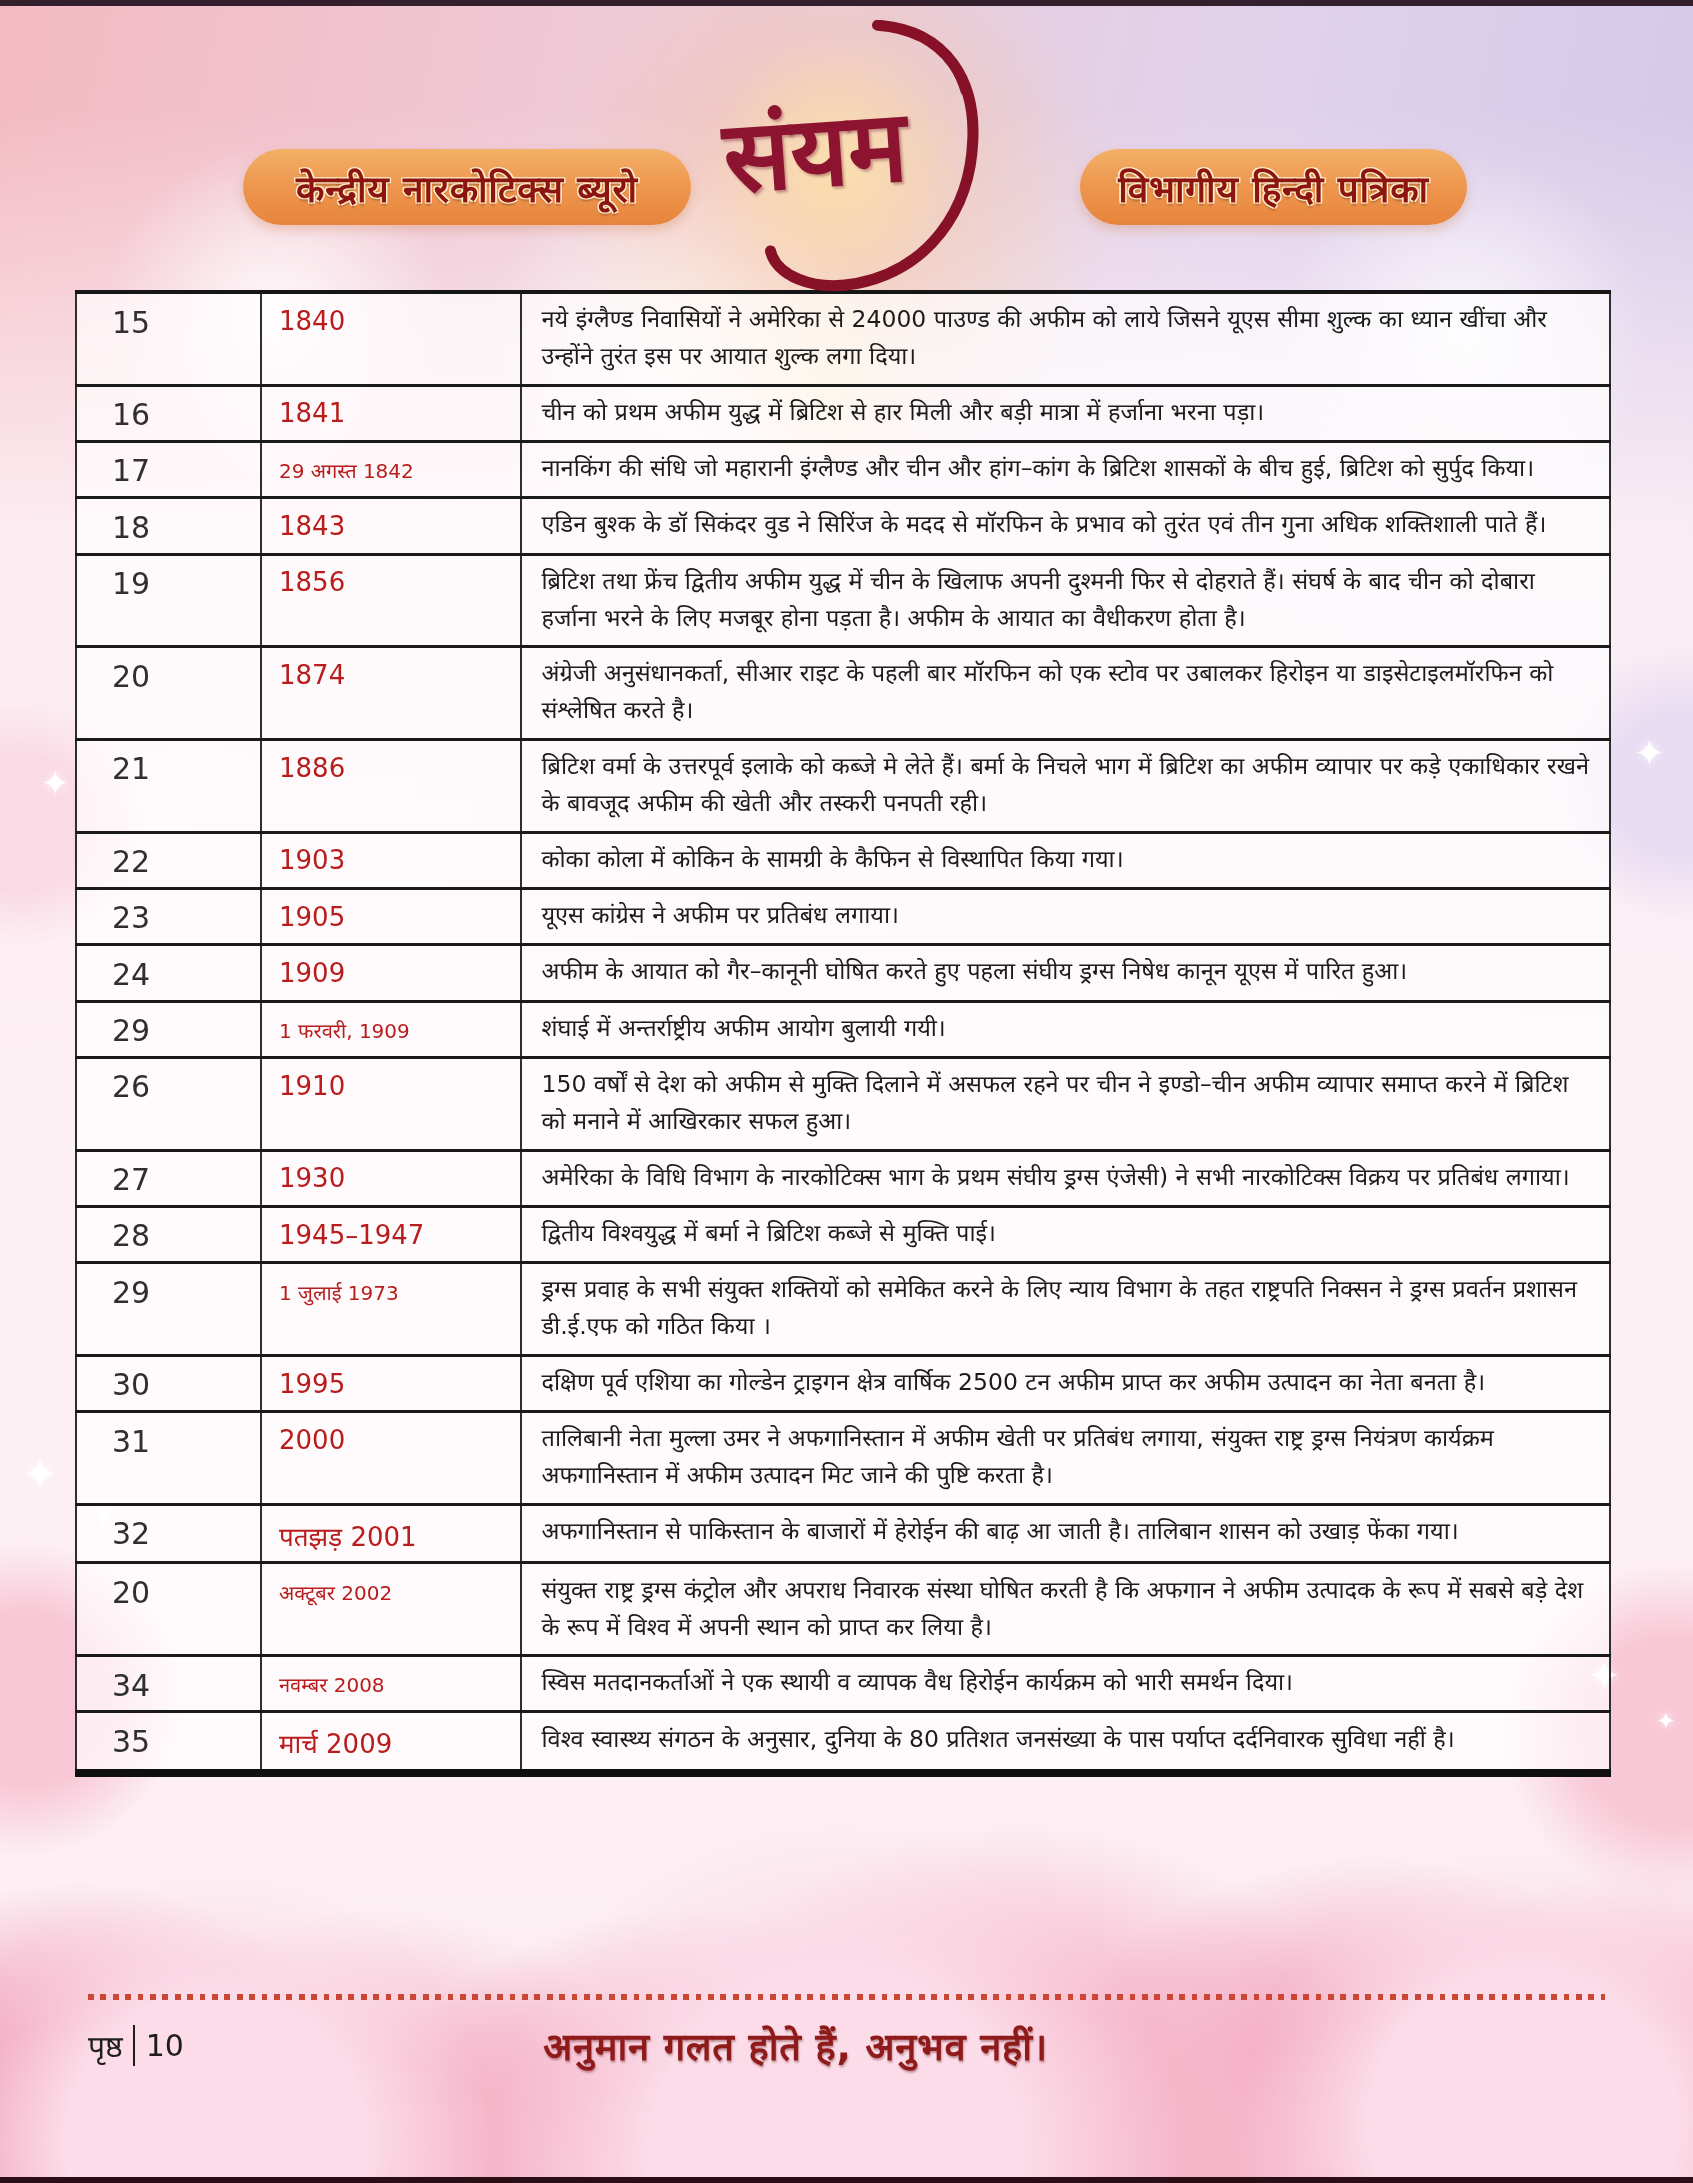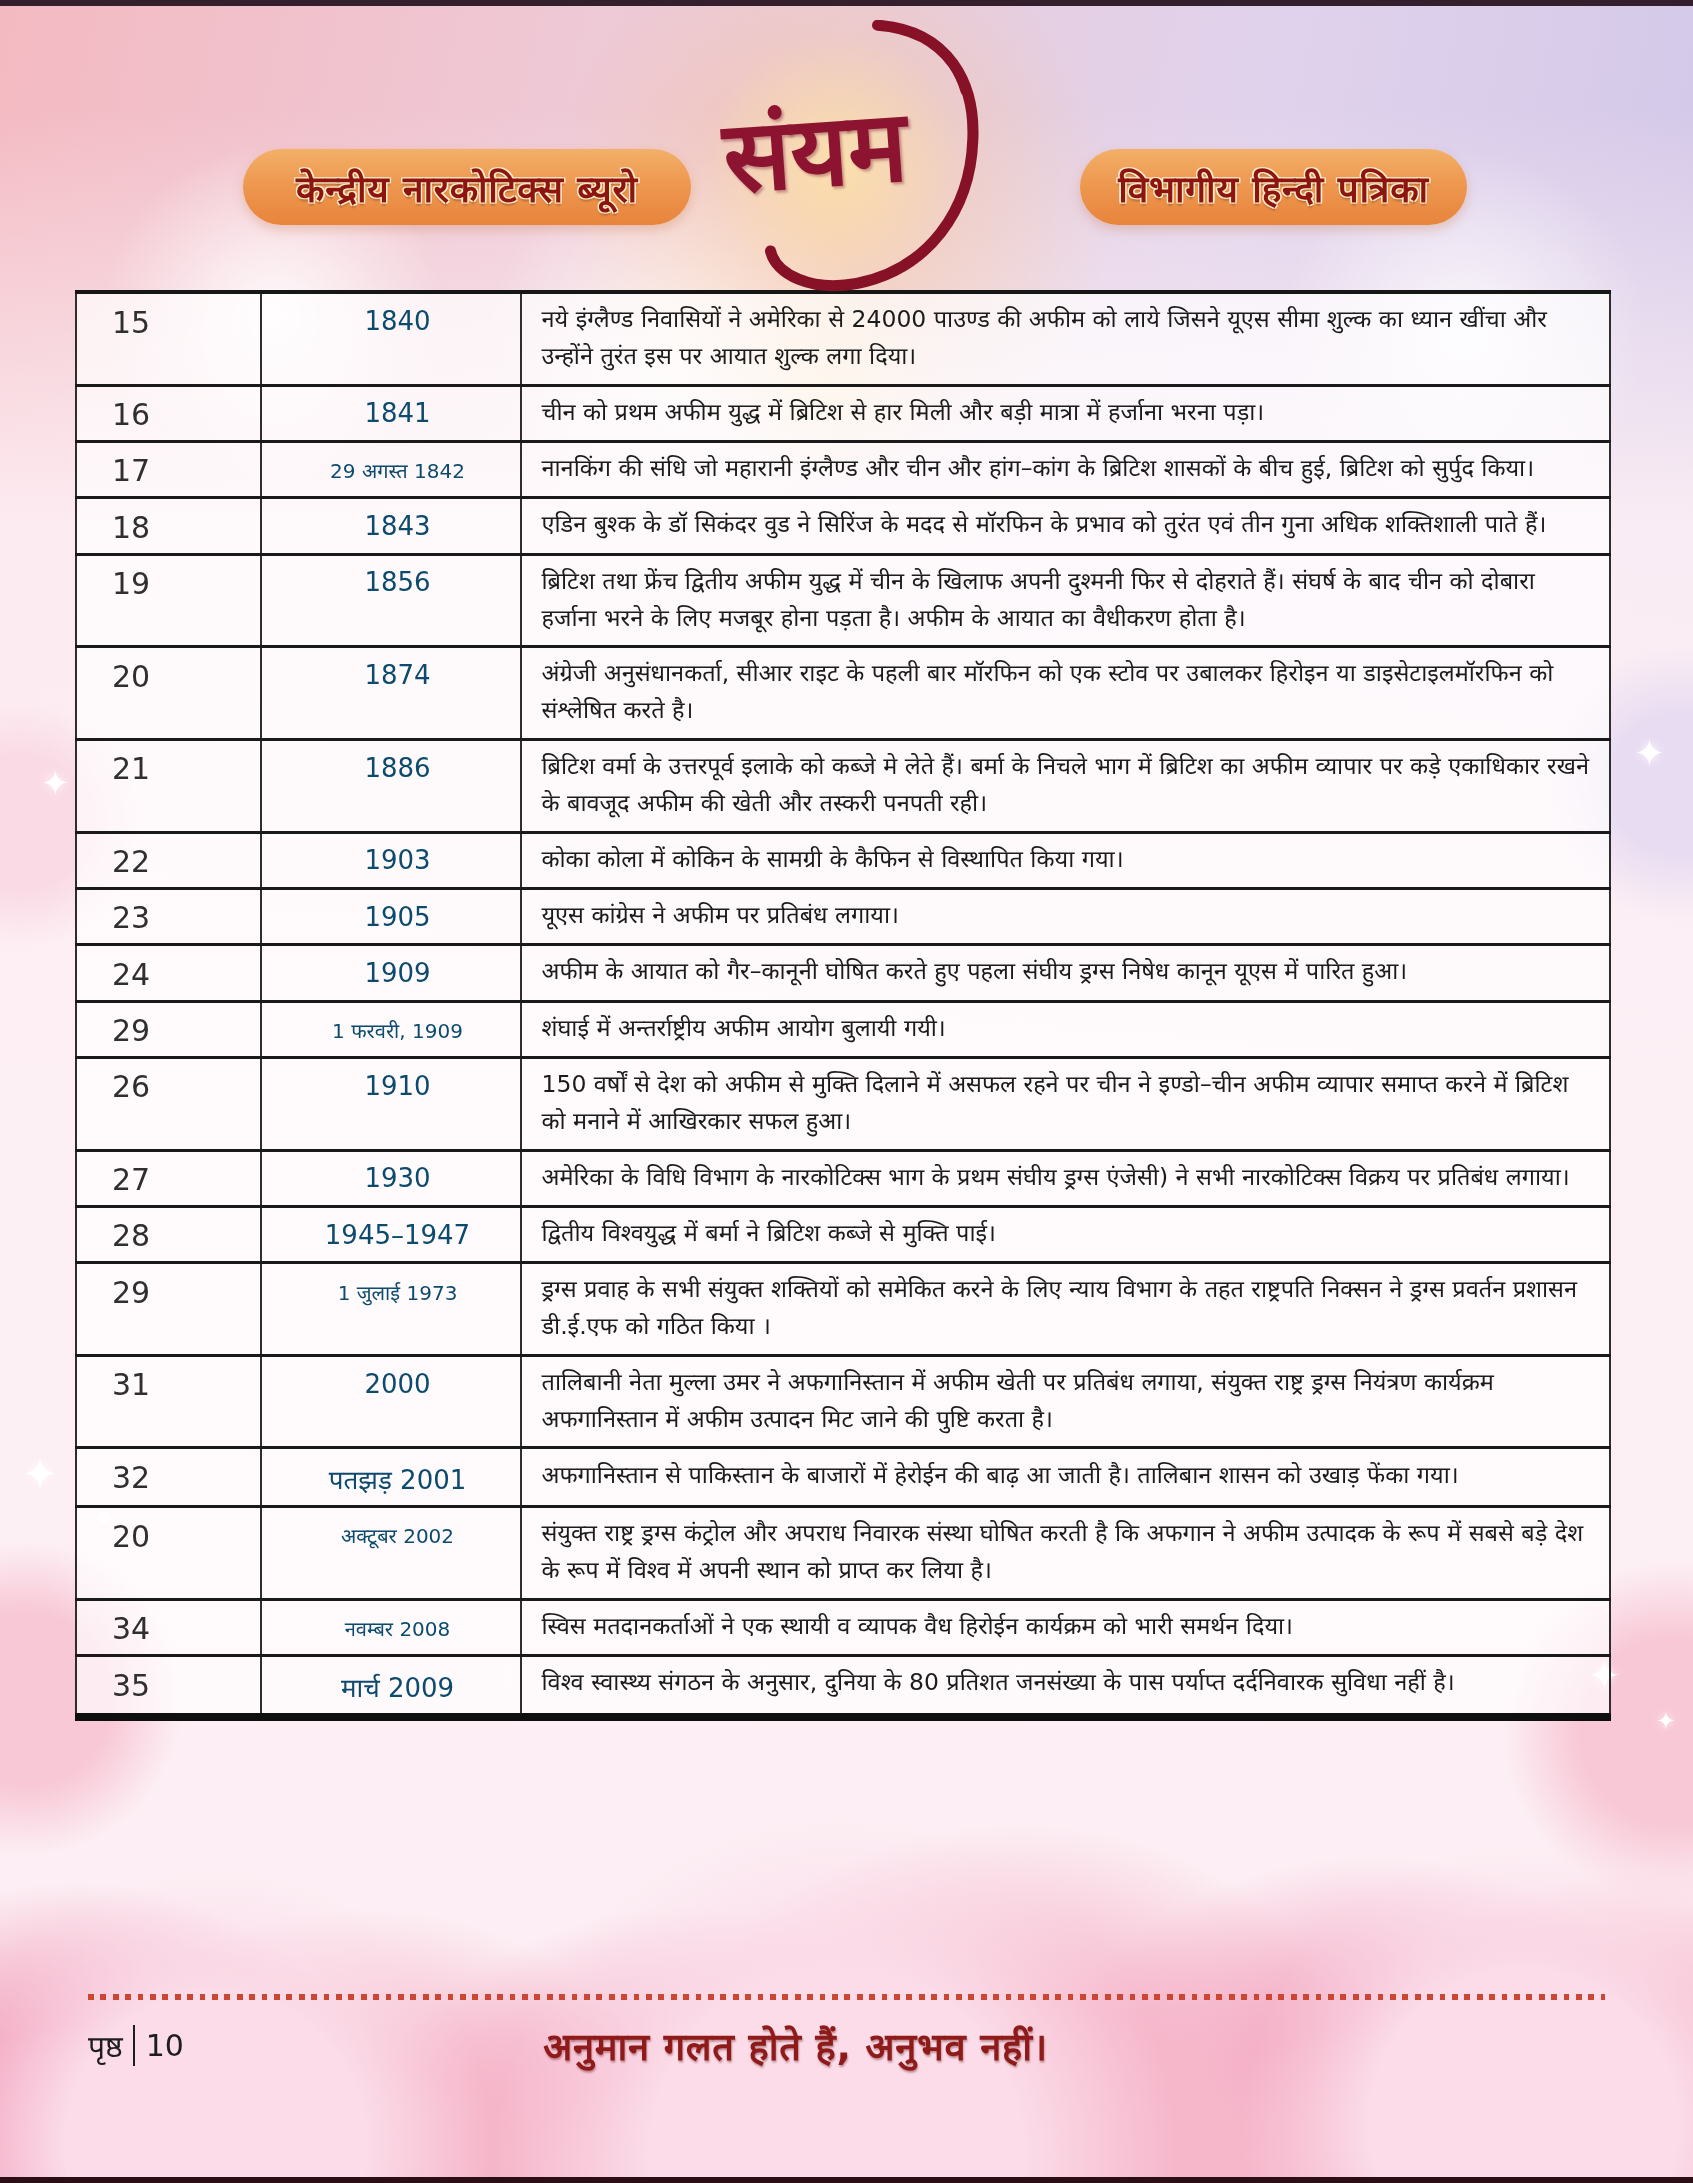--- a/index.html
+++ b/index.html
@@ -55,21 +55,21 @@
   
   table.timeline{position:absolute;left:75px;top:290px;width:1536px;z-index:1;
     border-collapse:collapse;table-layout:fixed;
     border-left:2.6px solid #222;border-right:2.6px solid #222;
     border-top:4.6px solid #161616;border-bottom:8.5px solid #0f0f0f;}
   table.timeline td{
     border-left:2px solid #2e2e2e;border-right:2px solid #2e2e2e;
     border-top:3.9px solid #1a1a1a;border-bottom:3.9px solid #1a1a1a;
     background:rgba(255,255,255,.68);vertical-align:top;}
   td.sno{width:148px;font-size:30px;color:#2f2f2f;padding:10.5px 0 7.8px 35px;}
-  td.date{width:237px;font-size:26px;color:#0c4a6e;padding:11.8px 3.9px 7.8px 17px;white-space:nowrap;overflow:hidden;text-align:center;}
+  td.date{width:237px;font-size:26px;color:#b91c1c;padding:11.8px 3.9px 7.8px 17px;white-space:nowrap;overflow:hidden;}
   td.date.long{font-size:20px;padding-top:14.4px;}
   td.desc{font-size:23.5px;line-height:37px;color:#1b1b1b;padding:7.2px 17px 8.5px 19.6px;}
 
   
   .dotted{position:absolute;left:88px;right:88px;top:1994px;height:5.9px;z-index:1;
     background:repeating-linear-gradient(90deg,#cc4733 0 5.9px,rgba(0,0,0,0) 5.9px 12.4px);}
   .footer{position:absolute;left:88px;right:88px;top:2018px;height:65px;z-index:1;}
   .pageno{position:absolute;left:0;top:6.5px;font-size:30px;color:#1d1d1d;display:flex;align-items:center;gap:10.5px;}
   .pageno .bar{width:2px;height:41px;background:#1d1d1d;}
   .quote{position:absolute;left:0;right:102px;top:1.3px;text-align:center;
@@ -194,20 +194,25 @@
     <td class="date">1945–1947</td>
     <td class="desc">द्वितीय  विश्वयुद्ध में बर्मा ने ब्रिटिश कब्जे से मुक्ति पाई।</td>
   </tr>
 
   <tr>
     <td class="sno">29</td>
     <td class="date long">1 जुलाई 1973</td>
     <td class="desc">ड्रग्स प्रवाह के सभी संयुक्त शक्तियों को समेकित करने के लिए न्याय विभाग के तहत राष्ट्रपति निक्सन ने ड्रग्स प्रवर्तन प्रशासन डी.ई.एफ को गठित किया ।</td>
   </tr>
 
+  <tr>
+    <td class="sno">30</td>
+    <td class="date">1995</td>
+    <td class="desc">दक्षिण पूर्व एशिया का गोल्डेन ट्राइगन क्षेत्र वार्षिक 2500 टन अफीम प्राप्त कर अफीम उत्पादन का नेता बनता है।</td>
+  </tr>
 
   <tr>
     <td class="sno">31</td>
     <td class="date">2000</td>
     <td class="desc">तालिबानी नेता मुल्ला उमर ने अफगानिस्तान में अफीम खेती पर प्रतिबंध लगाया, संयुक्त राष्ट्र ड्रग्स नियंत्रण कार्यक्रम अफगानिस्तान में अफीम उत्पादन मिट जाने की पुष्टि करता है।</td>
   </tr>
 
   <tr>
     <td class="sno">32</td>
     <td class="date">पतझड़ 2001</td>

